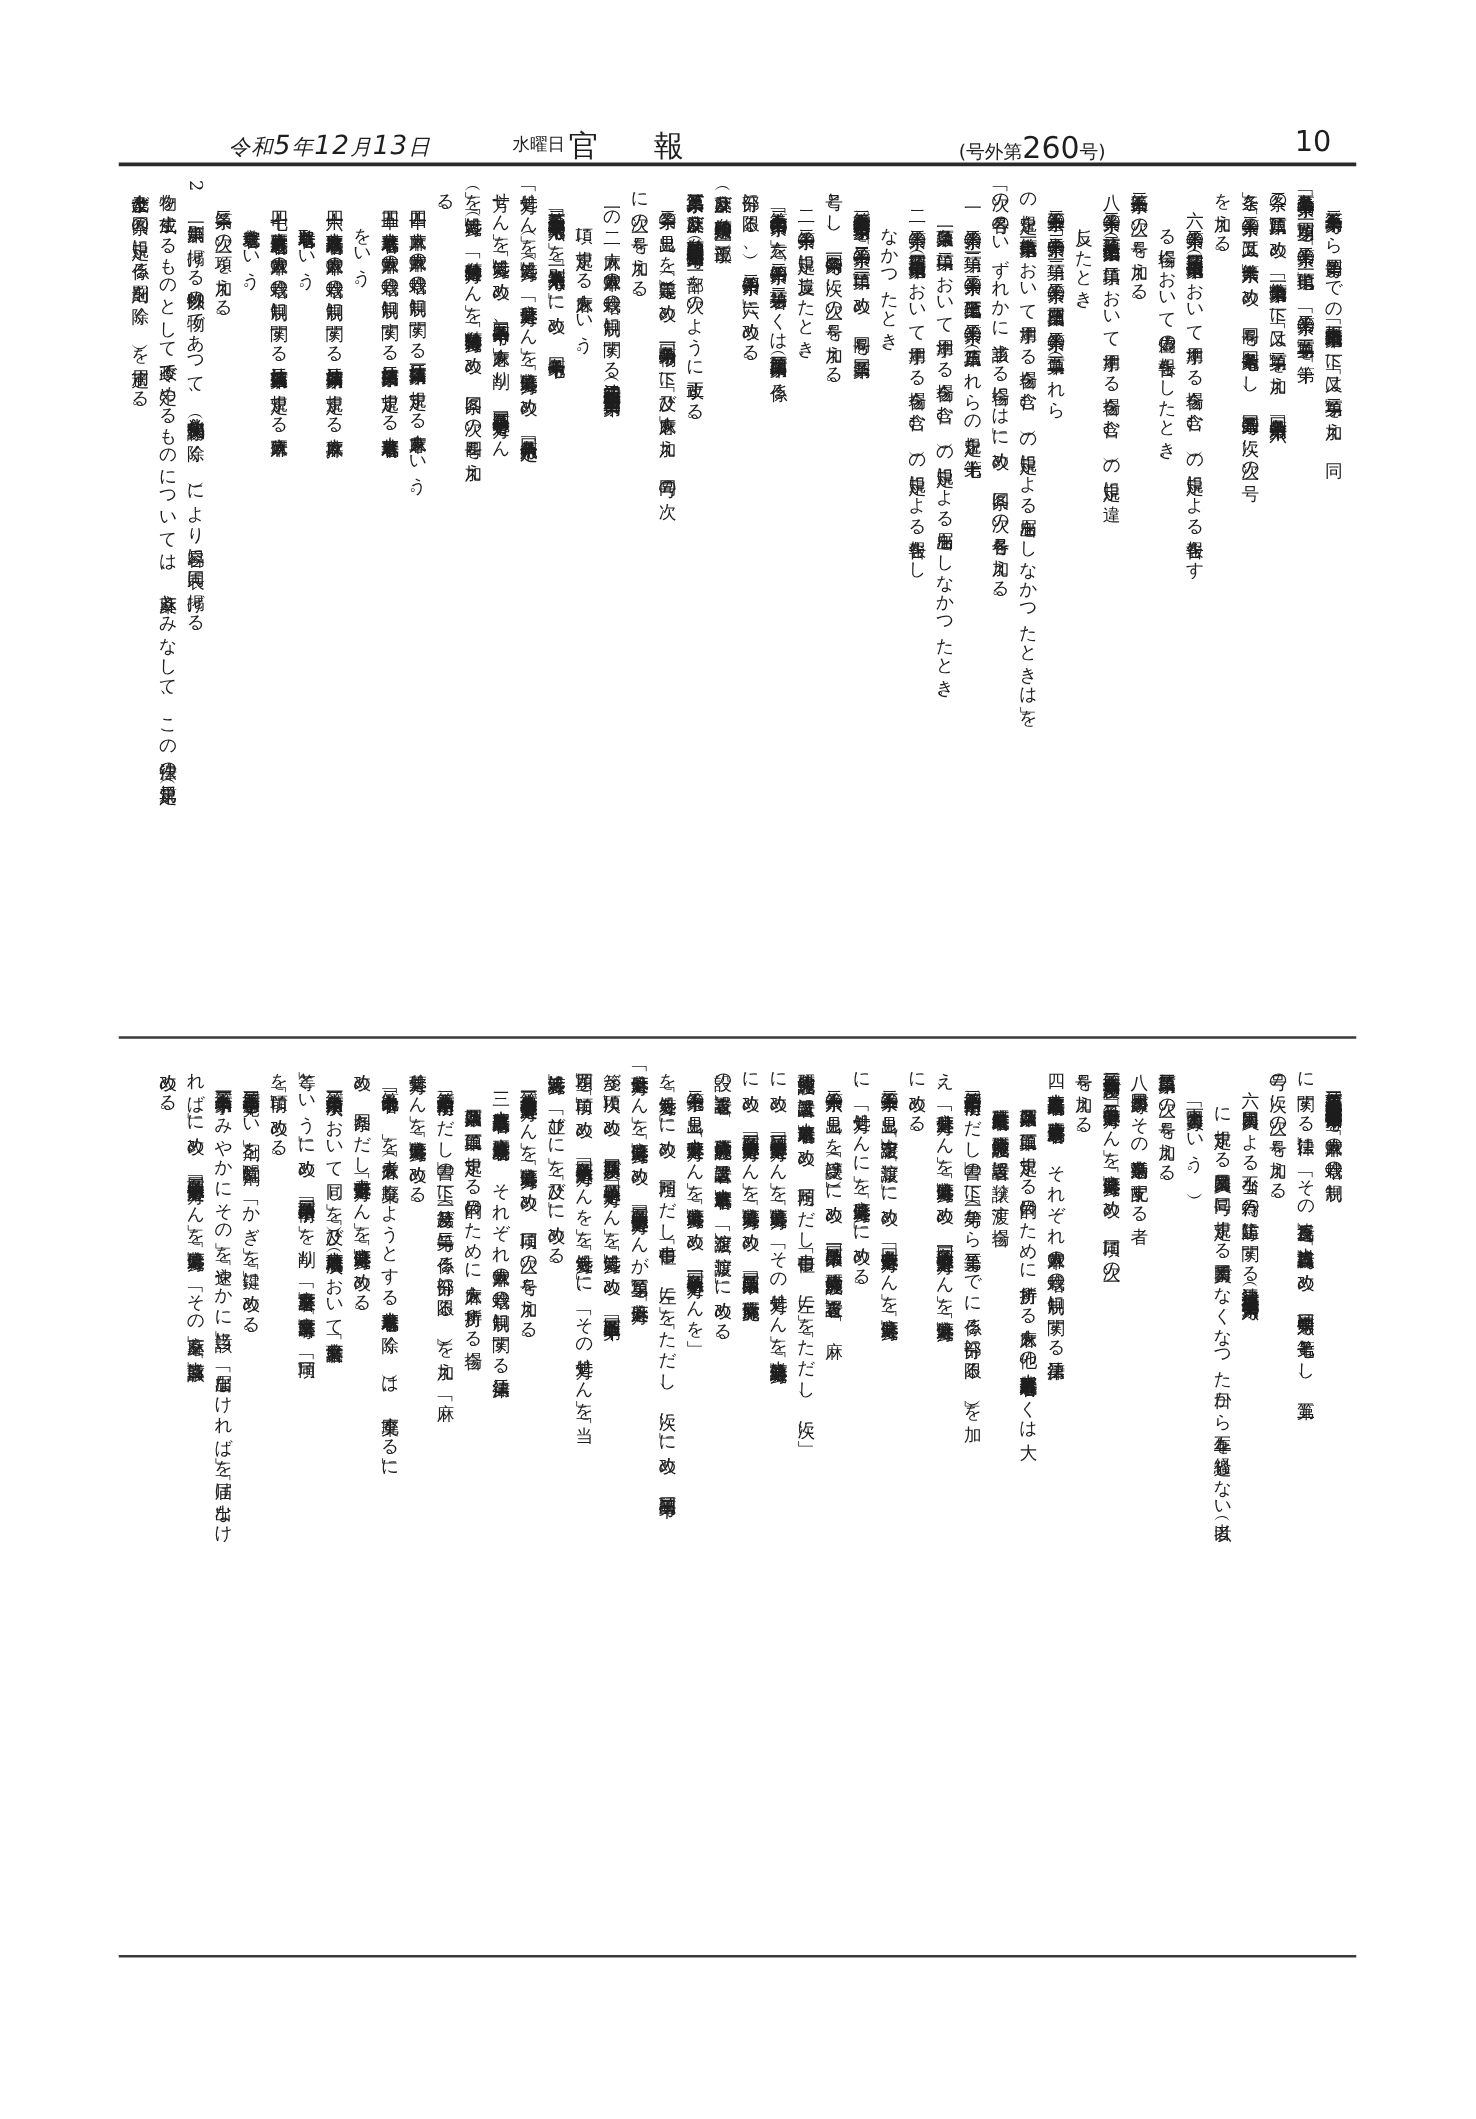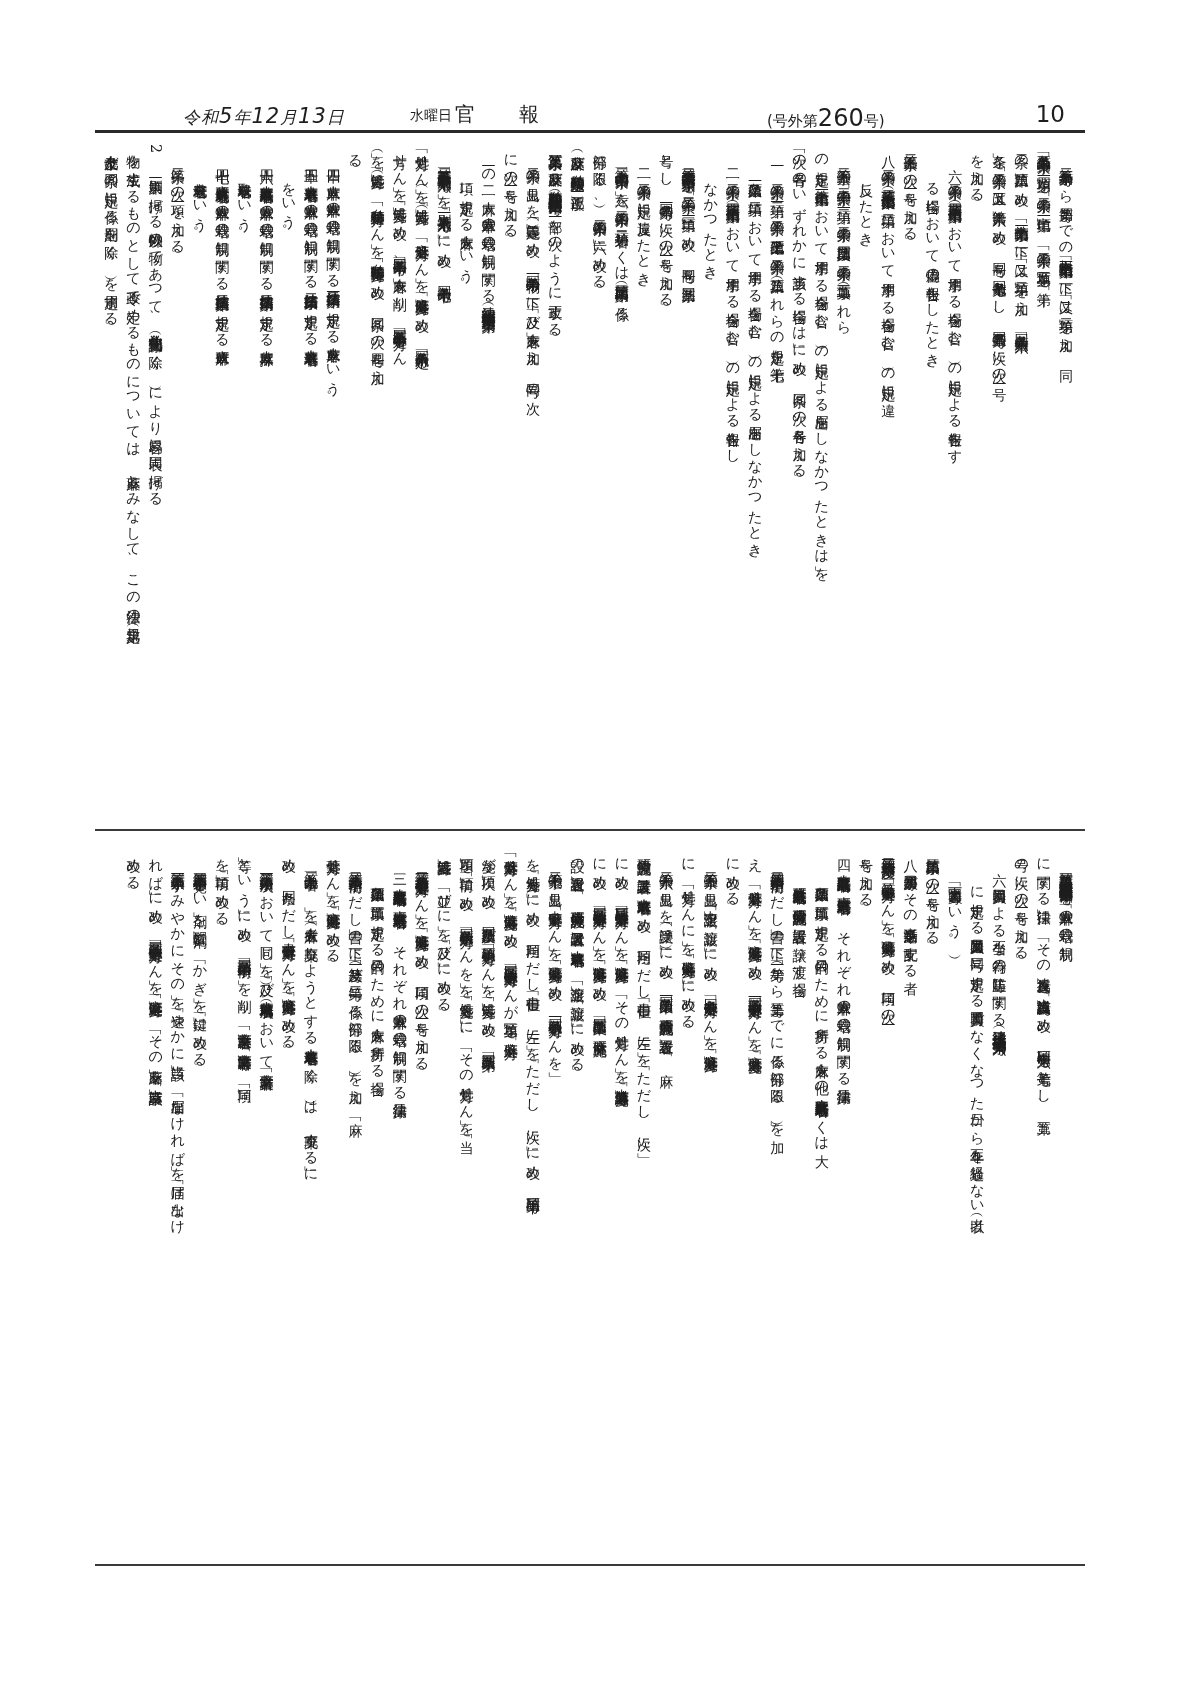--- a/index.html
+++ b/index.html
@@ -44,21 +44,21 @@
     position: absolute;
     left: 295px;
     top: 11px;
     font-size: 14px;
     margin-left: 20px;
   }
   .header .title {
     position: absolute;
     left: 360px;
     top: 5px;
-    font-size: 20px;
+    font-size: 24px;
     letter-spacing: 44px;
     font-family: "DejaVu Serif", "Liberation Serif", serif;
   }
   .header .issue {
     position: absolute;
     left: 672px;
     top: 8px;
     font-size: 15px;
   }
   .header .issue .big { font-size: 24px; }

